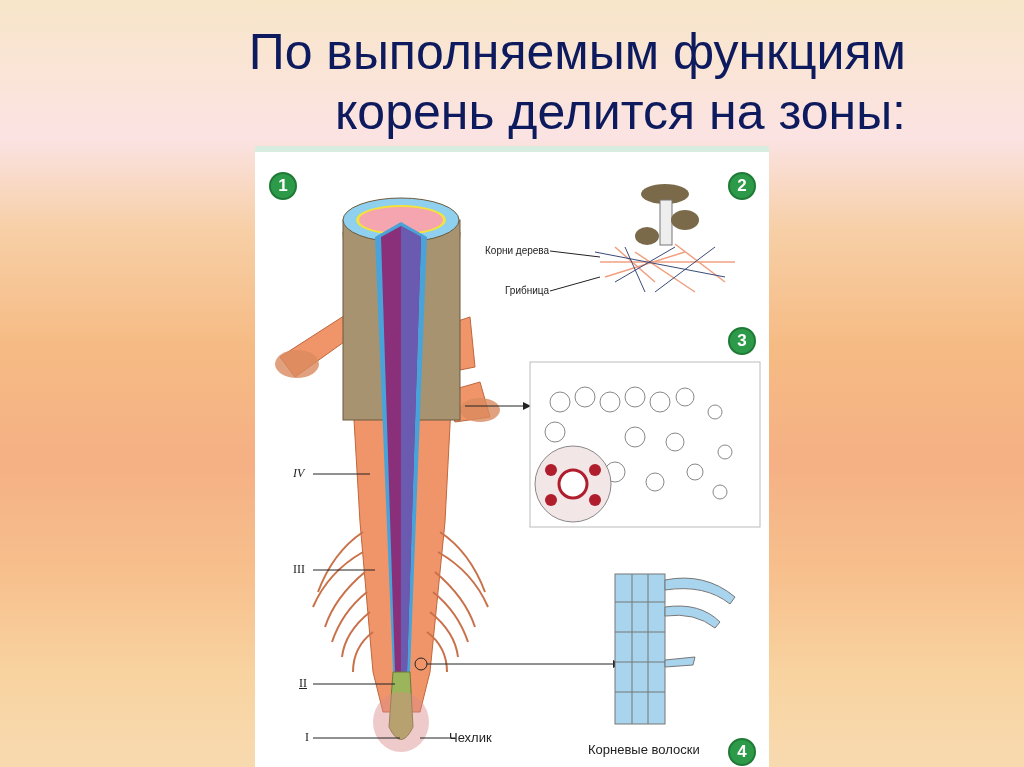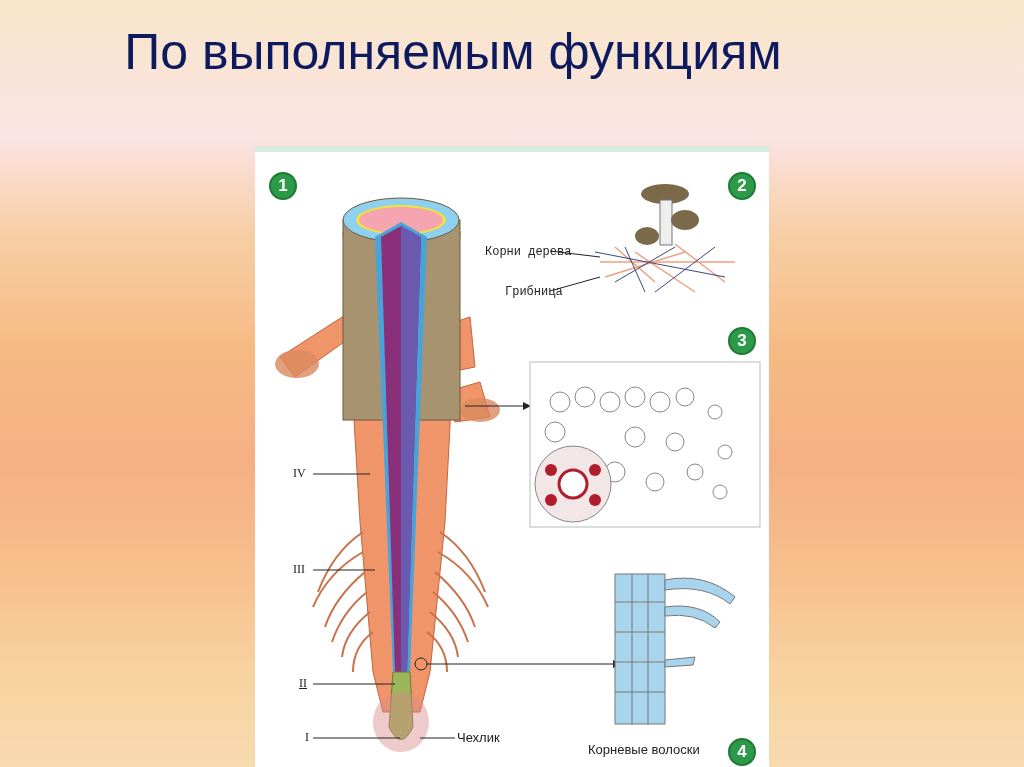--- a/index.html
+++ b/index.html
@@ -1,35 +1,36 @@
 <!DOCTYPE html>
 <html><head>
 <meta charset="utf-8">
 <style>
   html,body{margin:0;padding:0;}
   body{width:1024px;height:767px;overflow:hidden;position:relative;
     background:linear-gradient(180deg,#f8e6c9 0%,#fbe3e3 18%,#f7cfa6 30%,#f6bb84 45%,#f5b084 60%,#f7c08d 75%,#f8d3a0 88%,#f8dab0 100%);
     font-family:"Liberation Sans",sans-serif;}
-  .title{position:absolute;left:0;top:22px;width:906px;text-align:center;color:#0d1a5e;
+  .title{position:absolute;left:0;top:22px;width:906px;text-align:right;color:#0d1a5e;
     font-size:50px;line-height:60px;font-family:"Liberation Sans",sans-serif;}
   .panel{position:absolute;left:255px;top:146px;width:514px;height:621px;background:#fff;
     border-top:6px solid #d8ece0;box-sizing:border-box;}
   .badge{position:absolute;width:24px;height:24px;border-radius:50%;background:#2d9a4a;color:#fff;
     font-weight:bold;font-size:17px;line-height:24px;text-align:center;border:2px solid #1f7a36;
     font-family:"Liberation Sans",sans-serif;}
-  .lbl{position:absolute;font-size:12px;color:#222;font-family:Liberation Mono, monospace;}
+  .lbl{position:absolute;font-size:10px;color:#222;font-family:Liberation Sans, sans-serif;}
   .roman{position:absolute;font-size:12px;color:#222;font-family:"Liberation Serif",serif;}
   .cap{position:absolute;font-size:13px;color:#222;font-family:"Liberation Sans",sans-serif;}
   svg{position:absolute;left:0;top:0;}
 </style>
 </head>
 <body>
 
 <div class="title">
   <div>По выполняемым функциям</div>
+  <div>корень делится на зоны:</div>
 </div>
 
 <div class="panel">
   <svg width="514" height="621" viewBox="0 0 514 621">
 
     <g>
 
       <polygon points="25,205 95,160 110,175 40,225" fill="#f0956a" stroke="#c0663c"></polygon>
       <ellipse cx="42" cy="212" rx="22" ry="14" fill="#d98a5e" opacity="0.8"></ellipse>
       <polygon points="185,175 215,165 220,215 195,220" fill="#f0956a" stroke="#c0663c"></polygon>
@@ -147,20 +148,20 @@
   </svg>
 
   <div class="badge" style="left:14px;top:20px;">1</div>
   <div class="badge" style="left:473px;top:20px;">2</div>
   <div class="badge" style="left:473px;top:175px;">3</div>
   <div class="badge" style="left:473px;top:586px;">4</div>
 
   <div class="lbl" style="left:230px;top:93px;">Корни дерева</div>
   <div class="lbl" style="left:250px;top:133px;">Грибница</div>
 
-  <div class="roman" style="left:38px;top:314px;">IV</div>
+  <div class="roman" style="left:38px;top:314px;font-style:italic;">IV</div>
   <div class="roman" style="left:38px;top:410px;text-align:center;">III</div>
   <div class="roman" style="left:44px;top:524px;text-decoration:underline;">II</div>
   <div class="roman" style="left:50px;top:578px;">I</div>
-  <div class="cap" style="left:202px;top:578px;">Чехлик</div>
+  <div class="cap" style="left:194px;top:578px;">Чехлик</div>
 
   <div class="cap" style="left:322px;top:590px;margin-left:11px;">Корневые волоски</div>
 </div>
 
 </body></html>

